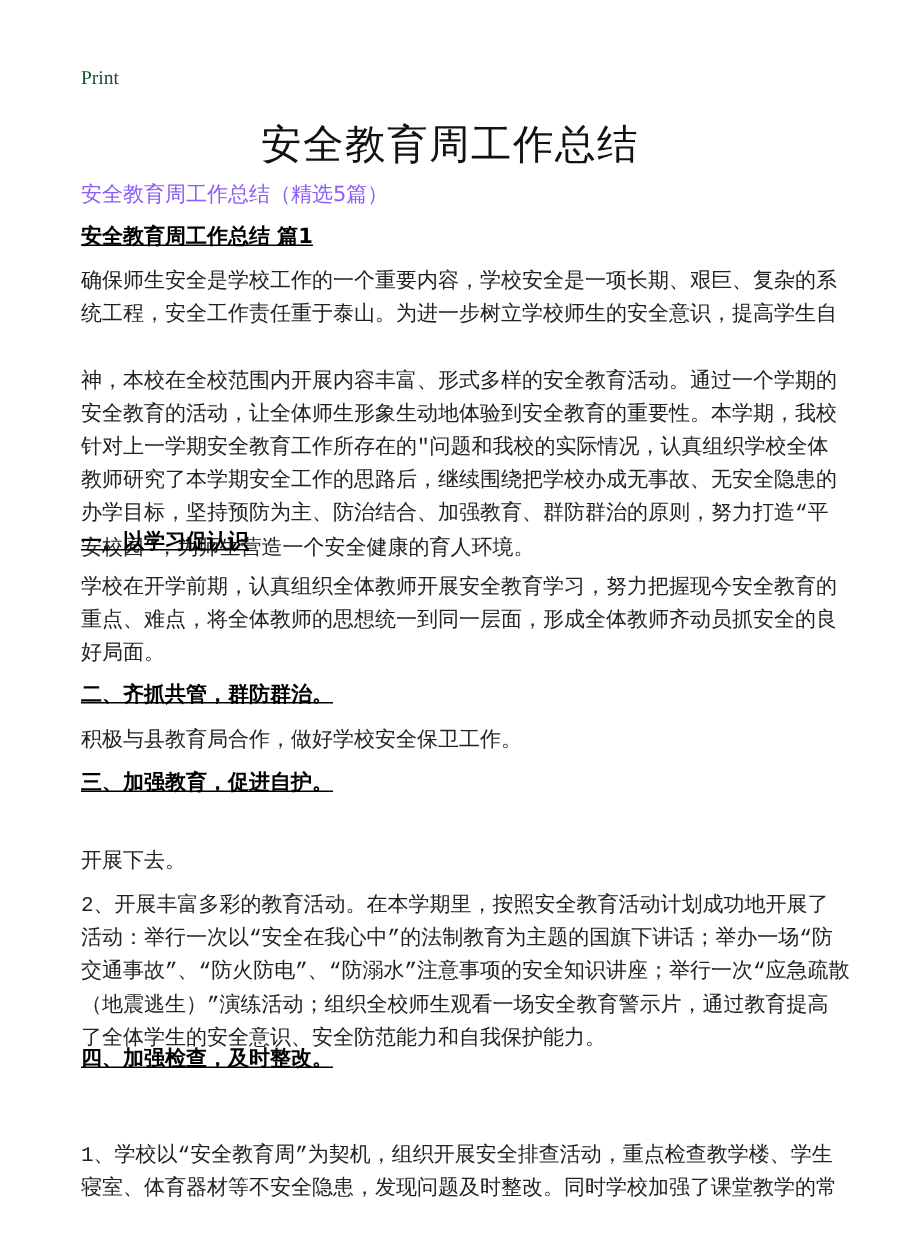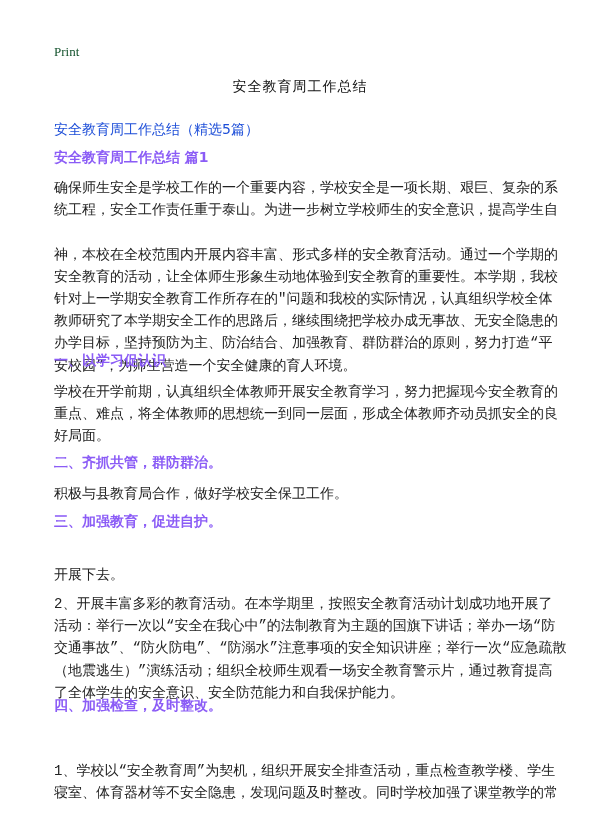--- a/index.html
+++ b/index.html
@@ -6,24 +6,24 @@
   body {
     width: 600px; height: 828px; overflow: hidden; position: relative;
     font-family: "DejaVu Sans", sans-serif; color: #1a1a1a;
   }
   .print-label {
     position: absolute; left: 54px; top: 44px;
     font-family: "Liberation Serif", serif; font-size: 13px; color: #14532d;
   }
   .doc-title {
     position: absolute; left: 0; width: 600px; top: 78px; text-align: center;
-    font-size: 14px; color: #111; letter-spacing: 1px;
+    font-size: 27px; color: #111; letter-spacing: 1px;
   }
-  .subtitle { position: absolute; left: 54px; top: 121px; font-size: 14px; color: #1d4ed8; }
-  .section-head { font-size: 14px; font-weight: bold; color: #8b5cf6; margin: 0; }
+  .subtitle { position: absolute; left: 54px; top: 121px; font-size: 14px; color: #8b5cf6; }
+  .section-head { font-size: 14px; font-weight: bold; color: #000000; margin: 0; text-decoration: underline; }
   .para { font-size: 14px; line-height: 22.2px; color: #222; margin: 0; text-align: justify; font-family: Liberation Mono, monospace; }
   .block { position: absolute; left: 54px; width: 518px; }
 </style>
 </head>
 <body>
 
 <div class="print-label">Print</div>
 <div class="doc-title">安全教育周工作总结</div>
 <div class="subtitle">安全教育周工作总结（精选5篇）</div>
 

